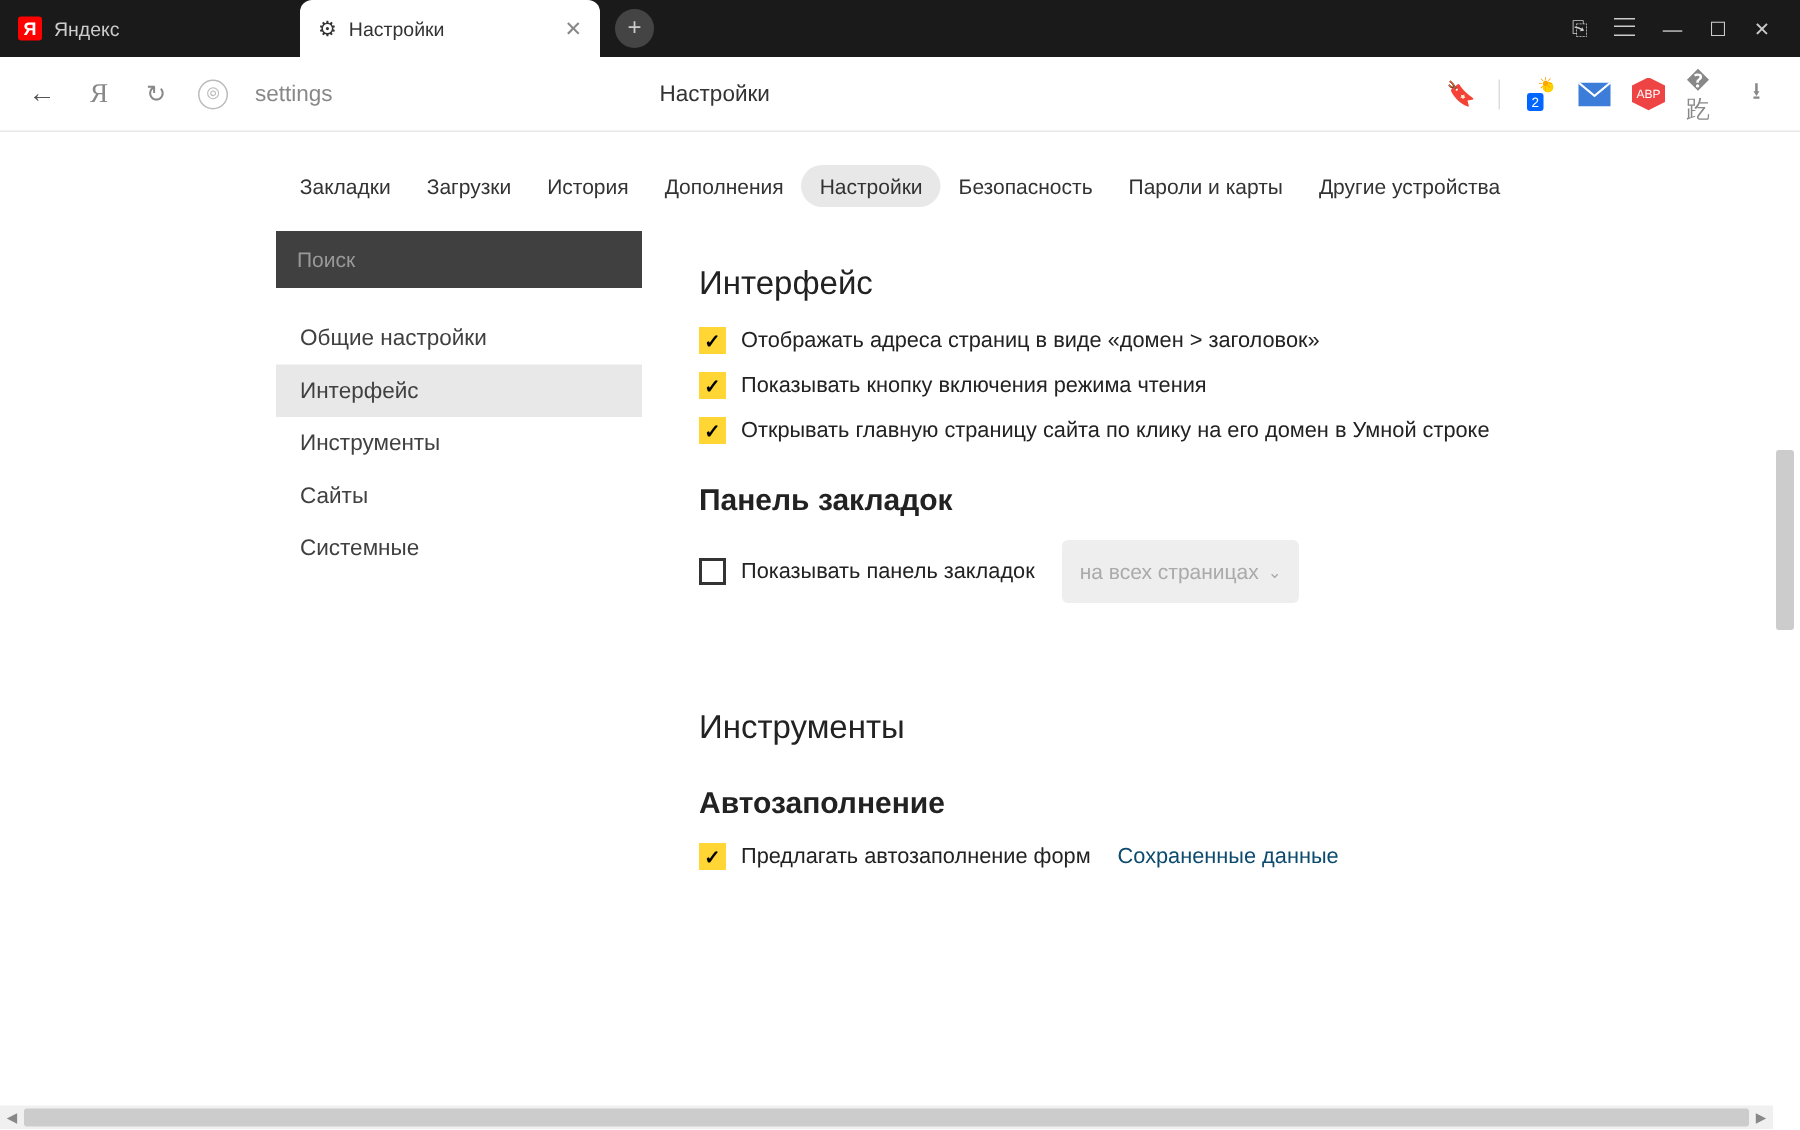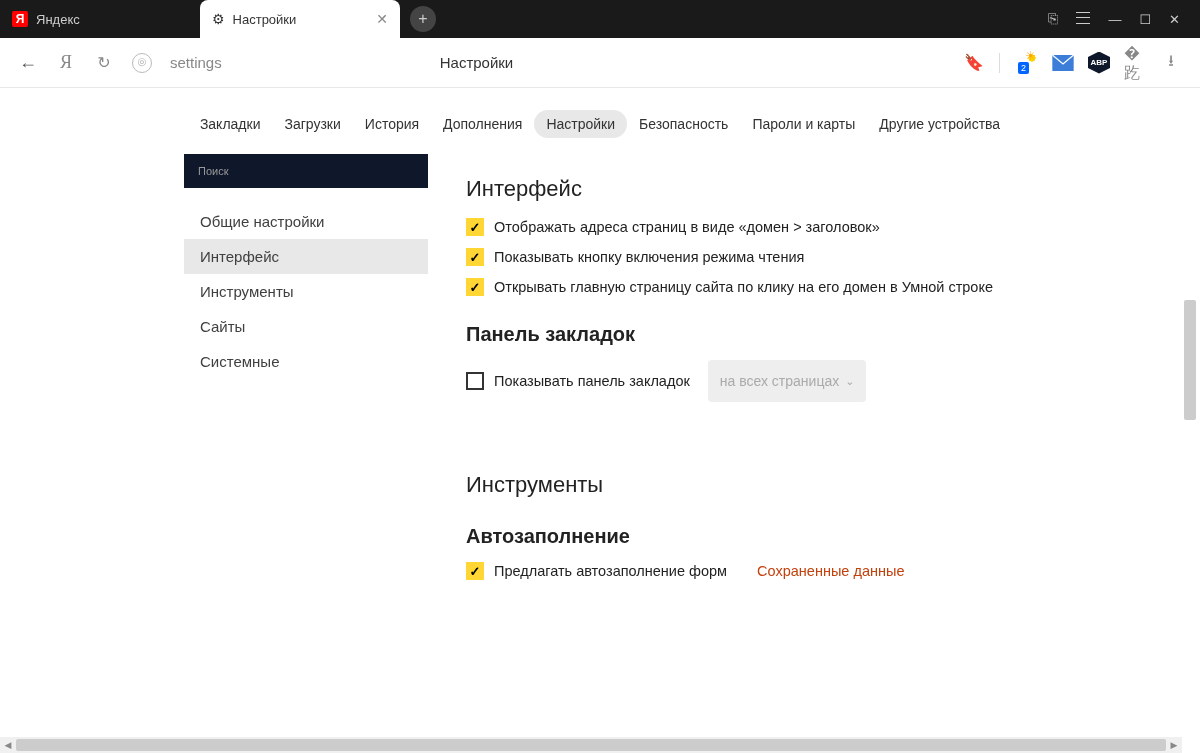--- a/index.html
+++ b/index.html
@@ -30,50 +30,50 @@
 .page-title-center { margin-left: 200px; color: #333; font-size: 15px; }
 .ext-icons { margin-left: auto; display: flex; gap: 14px; align-items: center; }
 .ext-icon { width: 22px; height: 22px; display: flex; align-items: center; justify-content: center; }
 .bookmark-solid { color: #999; font-size: 16px; }
 .divider { width: 1px; height: 20px; background: #ddd; }
 .weather-icon { width: 24px; height: 22px; position: relative; }
 .weather-sun { position: absolute; top: 0; right: 0; width: 12px; height: 12px; background: radial-gradient(circle, #ffd000 40%, transparent 45%); }
 .weather-sun::before { content: '☀'; color: #ffa500; font-size: 12px; position: absolute; top: -3px; left: -1px; }
 .weather-badge { position: absolute; bottom: 0; left: 4px; background: #0066ff; color: #fff; font-size: 9px; padding: 1px 3px; border-radius: 2px; }
 .mail-icon svg { width: 22px; height: 16px; }
-.abp-icon { width: 22px; height: 22px; background: #0f172a; border-radius: 4px; color: #fff; font-size: 8px; font-weight: bold; display: flex; align-items: center; justify-content: center; clip-path: polygon(50% 0%, 100% 25%, 100% 75%, 50% 100%, 0% 75%, 0% 25%); }
+.abp-icon { width: 22px; height: 22px; background: #ef4444; border-radius: 4px; color: #fff; font-size: 8px; font-weight: normal; display: flex; align-items: center; justify-content: center; clip-path: polygon(50% 0%, 100% 25%, 100% 75%, 50% 100%, 0% 75%, 0% 25%); }
 .plugin-icon { color: #888; font-size: 16px; }
 .download-icon { color: #888; font-size: 16px; }
 
 
 .viewport { height: 665px; background: #fff; overflow: hidden; position: relative; }
 .topnav { display: flex; justify-content: center; padding: 22px 0 16px; font-size: 14px; color: #333; }
 .topnav-item { padding: 6px 12px; cursor: pointer; border-radius: 14px; }
 .topnav-item.active { background: #e8e8e8; }
 
 .settings-body { display: flex; padding: 0 42px 0 184px; height: 560px; gap: 14px; }
 .sidebar { width: 244px; flex-shrink: 0; display: flex; flex-direction: column; }
-.search-box { background: #0f172a; border: none; padding: 11px 14px; font-size: 11px; color: #999; width: 100%; }
+.search-box { background: #404040; border: none; padding: 11px 14px; font-size: 14px; color: #999; width: 100%; }
 .search-box::placeholder { color: #999; }
 .sidebar-nav { margin-top: 16px; }
 .sidebar-item { padding: 9px 16px; font-size: 15px; color: #404040; cursor: pointer; }
 .sidebar-item.active { background: #e8e8e8; }
 
 .main { flex: 1; overflow-y: auto; padding-right: 8px; }
 .section { background: #fff; padding: 22px 24px; margin-bottom: 14px; }
 .section.highlighted { border: 3px solid #e00; padding-bottom: 40px; }
 .section h2 { font-size: 22px; font-weight: 400; margin-bottom: 16px; color: #222; }
 .section h3 { font-size: 20px; font-weight: 700; margin-bottom: 14px; margin-top: 27px; color: #222; }
 .check-row { display: flex; align-items: center; gap: 10px; margin-bottom: 12px; font-size: 14.5px; color: #222; }
 .checkbox { width: 18px; height: 18px; border: 2px solid #333; display: inline-flex; align-items: center; justify-content: center; flex-shrink: 0; cursor: pointer; }
 .checkbox.checked { background: #ffd633; border-color: #ffd633; }
 .checkbox.checked::after { content: '✓'; font-weight: bold; color: #000; font-size: 13px; }
 .select-pill { background: #eee; color: #aaa; padding: 13px 12px; border-radius: 4px; font-size: 14px; display: inline-flex; align-items: center; gap: 6px; margin-left: 8px; }
 .select-pill::after { content: '⌄'; font-size: 11px; }
-.link { color: #c2410c; cursor: pointer; margin-left: 20px; }
+.link { color: #0c4a6e; cursor: pointer; margin-left: 8px; }
 
 
 .vscroll-outer { position: absolute; right: 2px; top: 92px; bottom: 18px; width: 16px; }
 .vscroll-track { position: absolute; top: 120px; right: 2px; width: 12px; height: 120px; background: #ccc; border-radius: 2px; }
 .hscroll { position: absolute; bottom: 0; left: 0; right: 18px; height: 16px; background: #f0f0f0; }
 .hscroll-arrow { position: absolute; top: 0; width: 16px; height: 16px; display: flex; align-items: center; justify-content: center; font-size: 9px; color: #888; }
 .hscroll-arrow.left { left: 0; }
 .hscroll-arrow.right { right: 0; }
 .hscroll-thumb { position: absolute; left: 16px; right: 16px; top: 2px; height: 12px; background: #ccc; border-radius: 2px; }
 </style>

